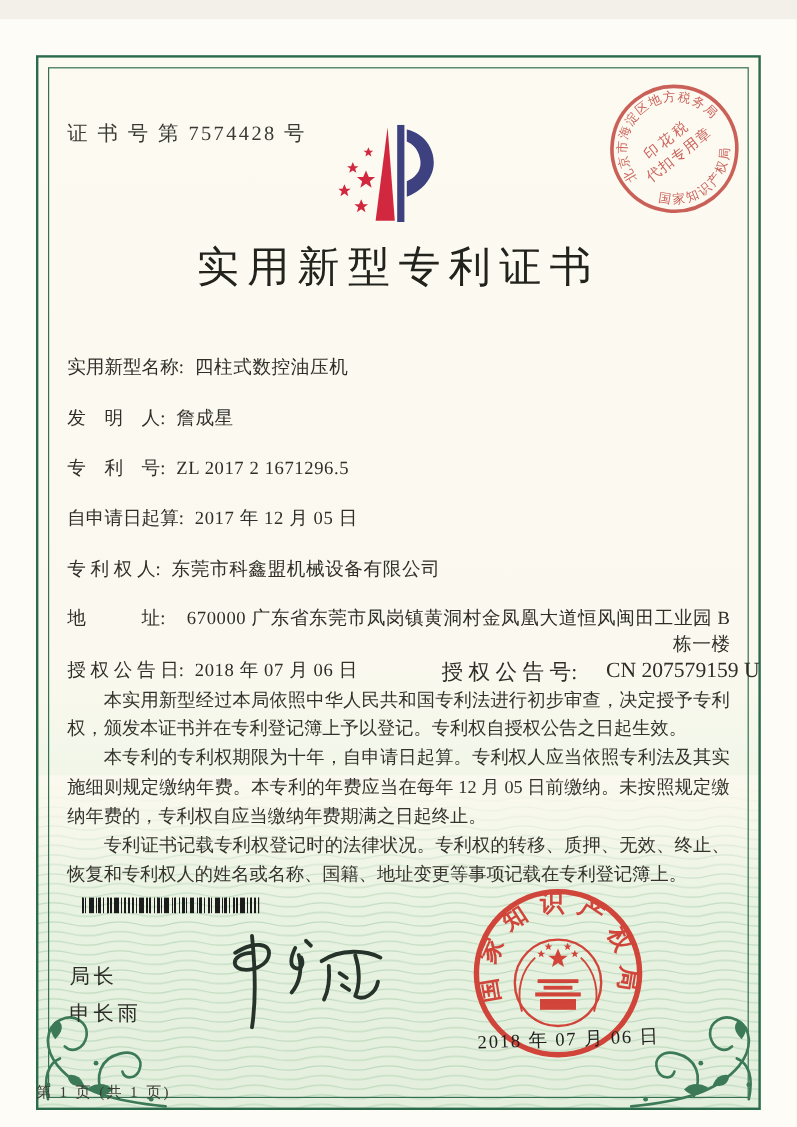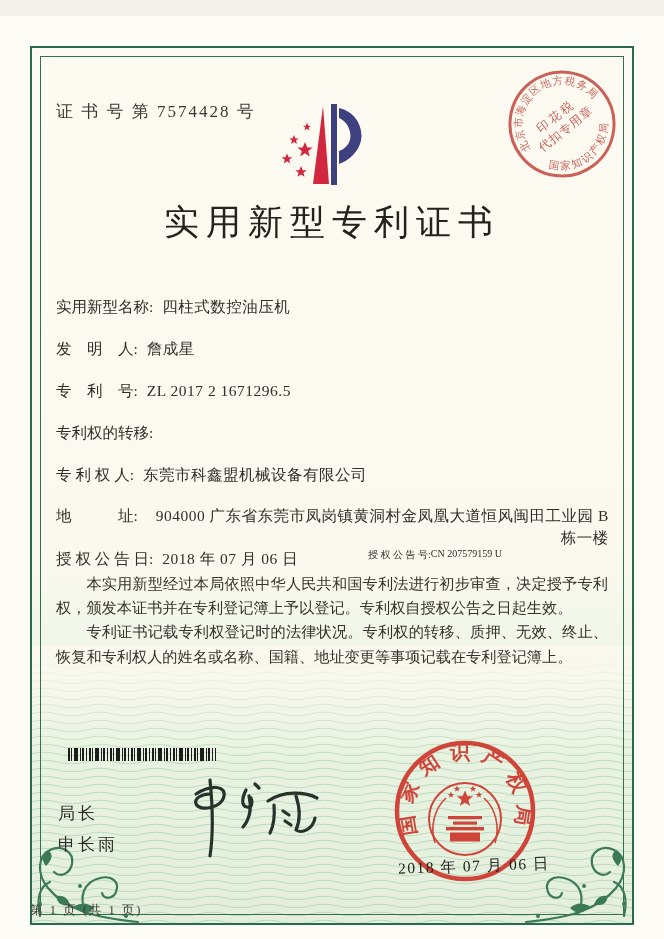--- a/index.html
+++ b/index.html
@@ -12,21 +12,21 @@
   .abs{position:absolute;}
   .bgsvg{left:30px;top:30px;}
   .frame-outer{left:30px;top:30px;width:600px;height:875px;border:2px solid #2a6b4c;pointer-events:none;}
   .frame-inner{left:40px;top:40px;width:582px;height:857px;border:1px solid #336f50;pointer-events:none;}
   .cert-no{left:56px;top:84px;font-size:17px;letter-spacing:2px;color:#3a3a35;}
   .title{left:30px;top:183px;width:604px;text-align:center;font-size:35px;font-weight:400;letter-spacing:7px;color:#23231e;}
   .frow{left:56px;display:flex;gap:9px;font-size:15.5px;line-height:22px;}
   .frow .flabel{white-space:pre;color:#2f2e29;}
   .frow .fvalue{color:#2f2e29;letter-spacing:.5px;}
   .fvalue.addr{width:462px;}
-  .grantno{left:368px;top:532px;display:flex;gap:0;font-size:10px;}
+  .grantno{left:368px;top:532px;display:flex;gap:24px;font-size:18px;}
   .bodytext{left:56px;top:556px;width:552px;font-size:15.2px;line-height:24.2px;text-align:justify;color:#34322d;}
   .bodytext p{margin:0;text-indent:2em;}
   .barcode{left:68px;top:732px;width:148px;height:13px;
     background:
       repeating-linear-gradient(90deg,#1c1c1c 0 1px,transparent 1px 3px),
       repeating-linear-gradient(90deg,#1c1c1c 0 2px,transparent 2px 7px);
   }
   .director-title{left:58px;top:786px;font-size:17px;letter-spacing:3px;color:#2c2c28;}
   .director-name{left:58px;top:817px;font-size:17px;letter-spacing:3px;color:#2c2c28;}
   .seal-date{left:398px;top:840px;font-size:15.5px;letter-spacing:1.5px;color:#201f1d;transform:rotate(-2deg);z-index:6;}
@@ -140,41 +140,43 @@
   </div>
   <div class="abs frow" style="top:280px;">
     <span class="flabel">实用新型名称:</span>
     <span class="fvalue">四柱式数控油压机</span>
   </div>
   <div class="abs frow" style="top:364px;">
     <span class="flabel">专　利　号:</span>
     <span class="fvalue">ZL 2017 2 1671296.5</span>
   </div>
   <div class="abs frow" style="top:406px;">
-    <span class="flabel">专利权的转移:</span>
+    <span class="flabel">自申请日起算:</span>
+    <span class="fvalue">2017 年 12 月 05 日</span>
   </div>
   <div class="abs frow" style="top:448px;">
     <span class="flabel">专 利 权 人:</span>
     <span class="fvalue">东莞市科鑫盟机械设备有限公司</span>
   </div>
   <div class="abs frow" style="top:489px;text-align:right;">
     <span class="flabel">地　　　址:</span>
-    <span class="fvalue addr">904000 广东省东莞市凤岗镇黄洞村金凤凰大道恒风闽田工业园 B 栋一楼</span>
+    <span class="fvalue addr">670000 广东省东莞市凤岗镇黄洞村金凤凰大道恒风闽田工业园 B 栋一楼</span>
   </div>
   <div class="abs frow" style="top:532px;">
     <span class="flabel">授 权 公 告 日:</span>
     <span class="fvalue">2018 年 07 月 06 日</span>
   </div>
   <div class="abs grantno">
     <span class="flabel">授 权 公 告 号:</span>
     <span class="fvalue">CN 207579159 U</span>
   </div>
 
   <div class="abs bodytext">
     <p>本实用新型经过本局依照中华人民共和国专利法进行初步审查，决定授予专利权，颁发本证书并在专利登记簿上予以登记。专利权自授权公告之日起生效。</p>
+    <p>本专利的专利权期限为十年，自申请日起算。专利权人应当依照专利法及其实施细则规定缴纳年费。本专利的年费应当在每年 12 月 05 日前缴纳。未按照规定缴纳年费的，专利权自应当缴纳年费期满之日起终止。</p>
     <p>专利证书记载专利权登记时的法律状况。专利权的转移、质押、无效、终止、恢复和专利权人的姓名或名称、国籍、地址变更等事项记载在专利登记簿上。</p>
   </div>
 
   <div class="abs barcode"></div>
 
   <div class="abs director-title">局长</div>
   <div class="abs director-name">申长雨</div>
 
   <svg class="abs" style="left:168px;top:758px;" width="165" height="90" aria-hidden="true">
     <g fill="none" stroke="#25332b" stroke-width="3.2" stroke-linecap="round" stroke-linejoin="round">

